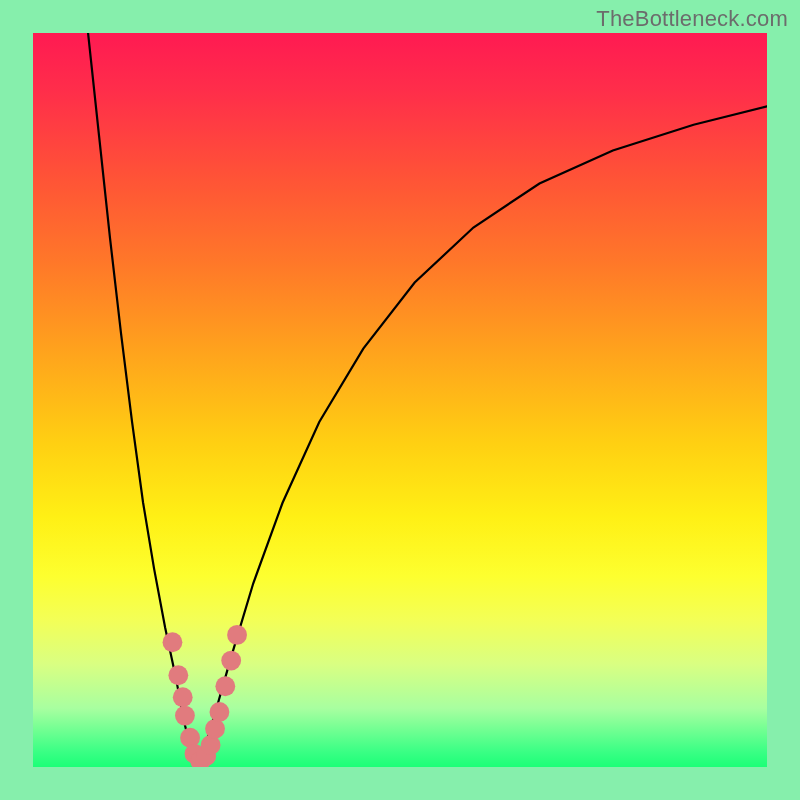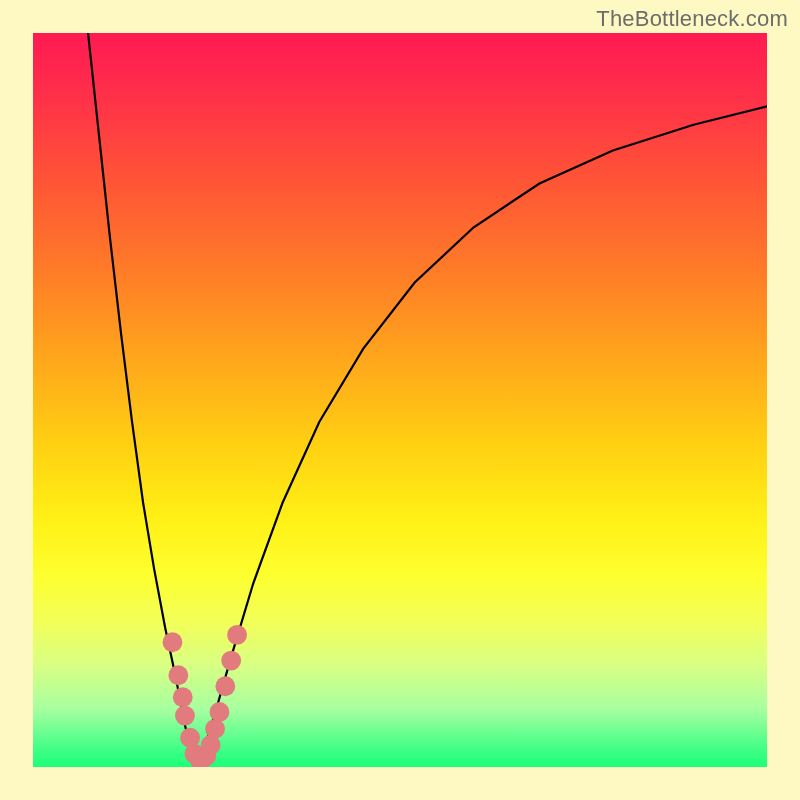--- a/index.html
+++ b/index.html
@@ -7,21 +7,21 @@
     padding: 0;
     width: 800px;
     height: 800px;
     overflow: hidden;
     background: #000;
     font-family: Arial, Helvetica, sans-serif;
   }
   .frame {
     position: absolute;
     inset: 0;
-    background: #fef9c3;
+    background: #86efac;
   }
   .plot {
     position: absolute;
     left: 33px;
     top: 33px;
     width: 734px;
     height: 734px;
     overflow: hidden;
   }
   .gradient {

